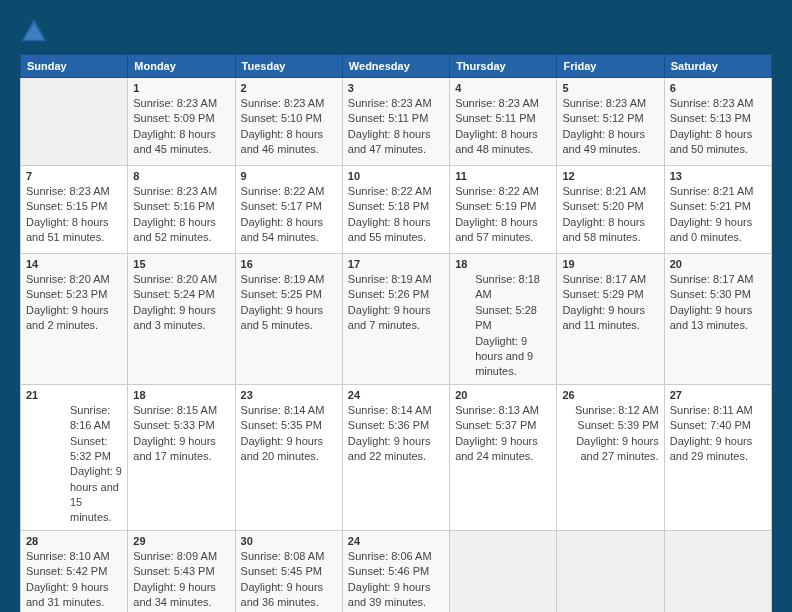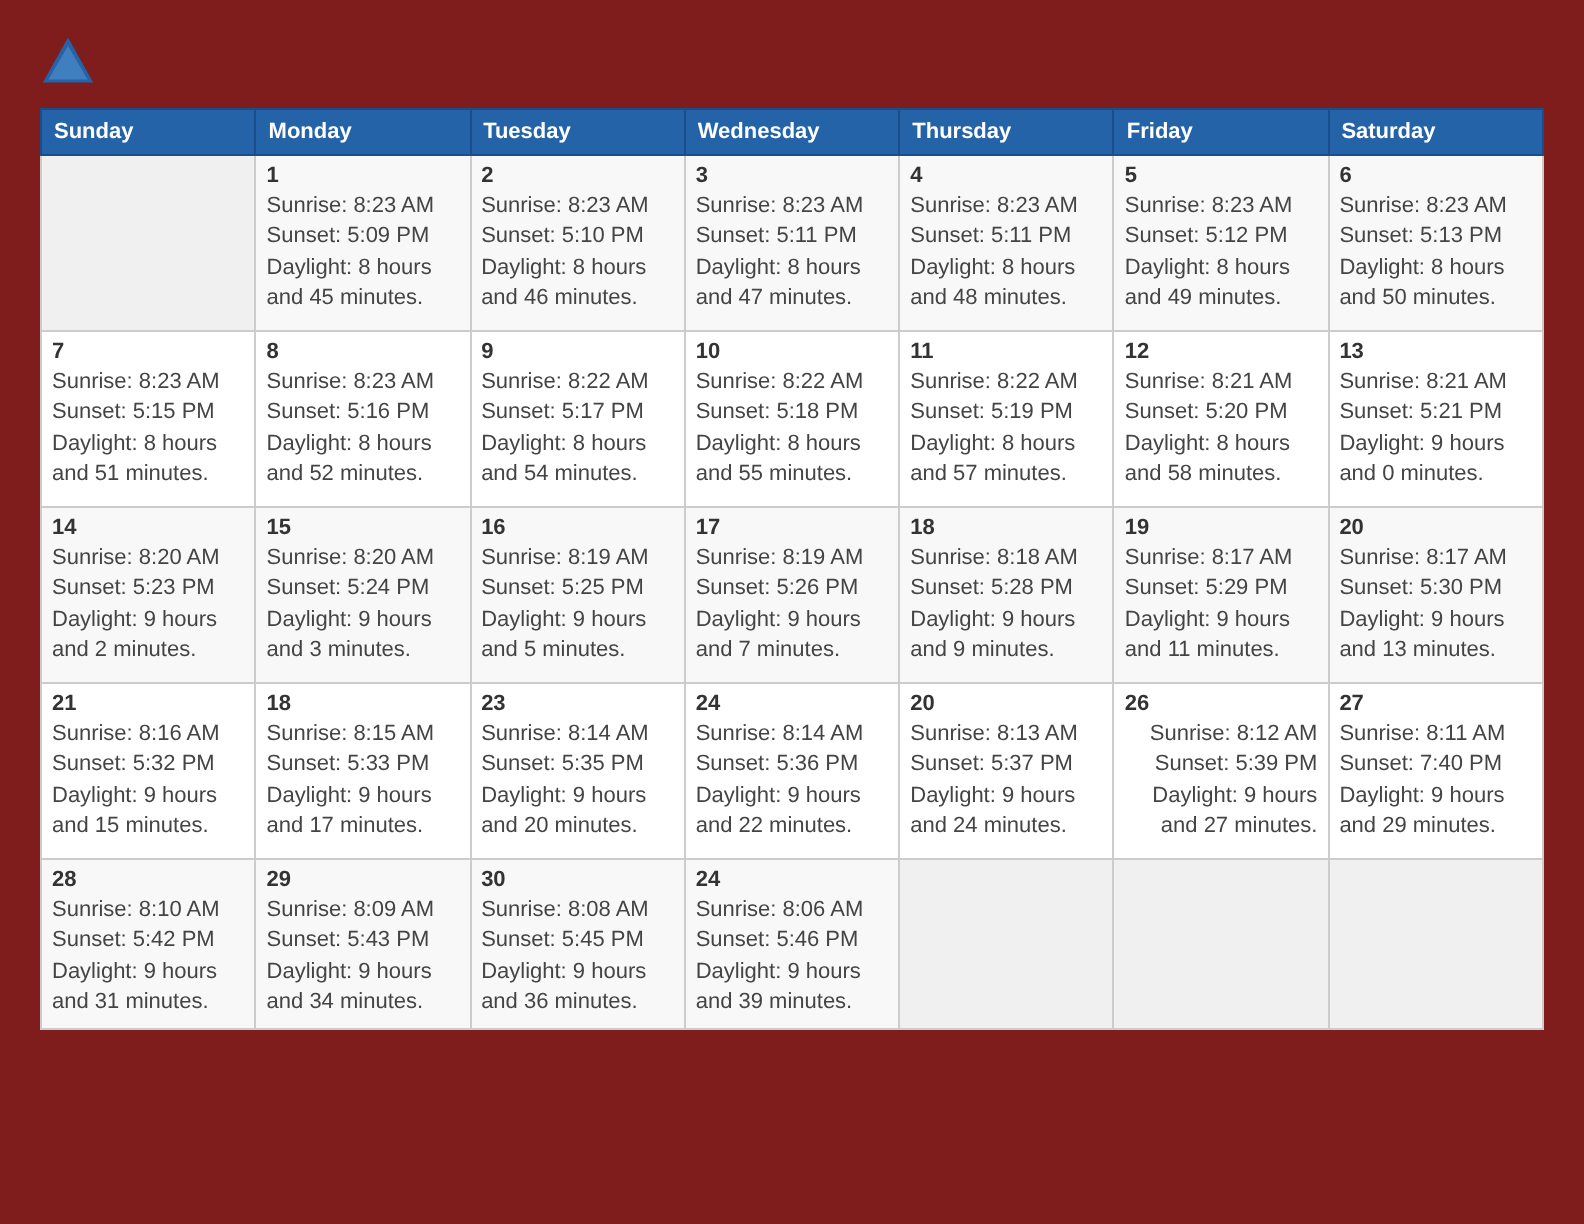--- a/index.html
+++ b/index.html
@@ -6,21 +6,21 @@
     body {
       font-family: Arial, sans-serif;
       background: #fff;
       width: 792px;
       height: 612px;
       overflow: hidden;
     }
     .page {
       width: 792px;
       height: 612px;
-      background: #7f1d1d;
+      background: #0c4a6e;
       padding: 16px 20px 10px 20px;
     }
     .header {
       display: flex;
       justify-content: space-between;
       align-items: flex-start;
       margin-bottom: 10px;
     }
     .logo {
       display: flex;
@@ -242,41 +242,41 @@
 Daylight: 9 hours and 5 minutes.</div>
           </td>
           <td>
             <div class="day-number">17</div>
             <div class="day-detail" style="white-space: pre-line;">Sunrise: 8:19 AM
 Sunset: 5:26 PM
 Daylight: 9 hours and 7 minutes.</div>
           </td>
           <td>
             <div class="day-number">18</div>
-            <div class="day-detail" style="white-space: pre-line;">Sunrise: 8:18 AM
+            <div class="day-detail" style="white-space: pre-line; margin-left: 20px;">Sunrise: 8:18 AM
 Sunset: 5:28 PM
 Daylight: 9 hours and 9 minutes.</div>
           </td>
           <td>
             <div class="day-number">19</div>
             <div class="day-detail" style="white-space: pre-line;">Sunrise: 8:17 AM
 Sunset: 5:29 PM
 Daylight: 9 hours and 11 minutes.</div>
           </td>
           <td>
             <div class="day-number">20</div>
             <div class="day-detail" style="white-space: pre-line;">Sunrise: 8:17 AM
 Sunset: 5:30 PM
 Daylight: 9 hours and 13 minutes.</div>
           </td>
         </tr>
         <tr>
           <td>
             <div class="day-number">21</div>
-            <div class="day-detail" style="white-space: pre-line;">Sunrise: 8:16 AM
+            <div class="day-detail" style="white-space: pre-line; margin-left: 44px;">Sunrise: 8:16 AM
 Sunset: 5:32 PM
 Daylight: 9 hours and 15 minutes.</div>
           </td>
           <td>
             <div class="day-number">18</div>
             <div class="day-detail" style="white-space: pre-line;">Sunrise: 8:15 AM
 Sunset: 5:33 PM
 Daylight: 9 hours and 17 minutes.</div>
           </td>
           <td>

